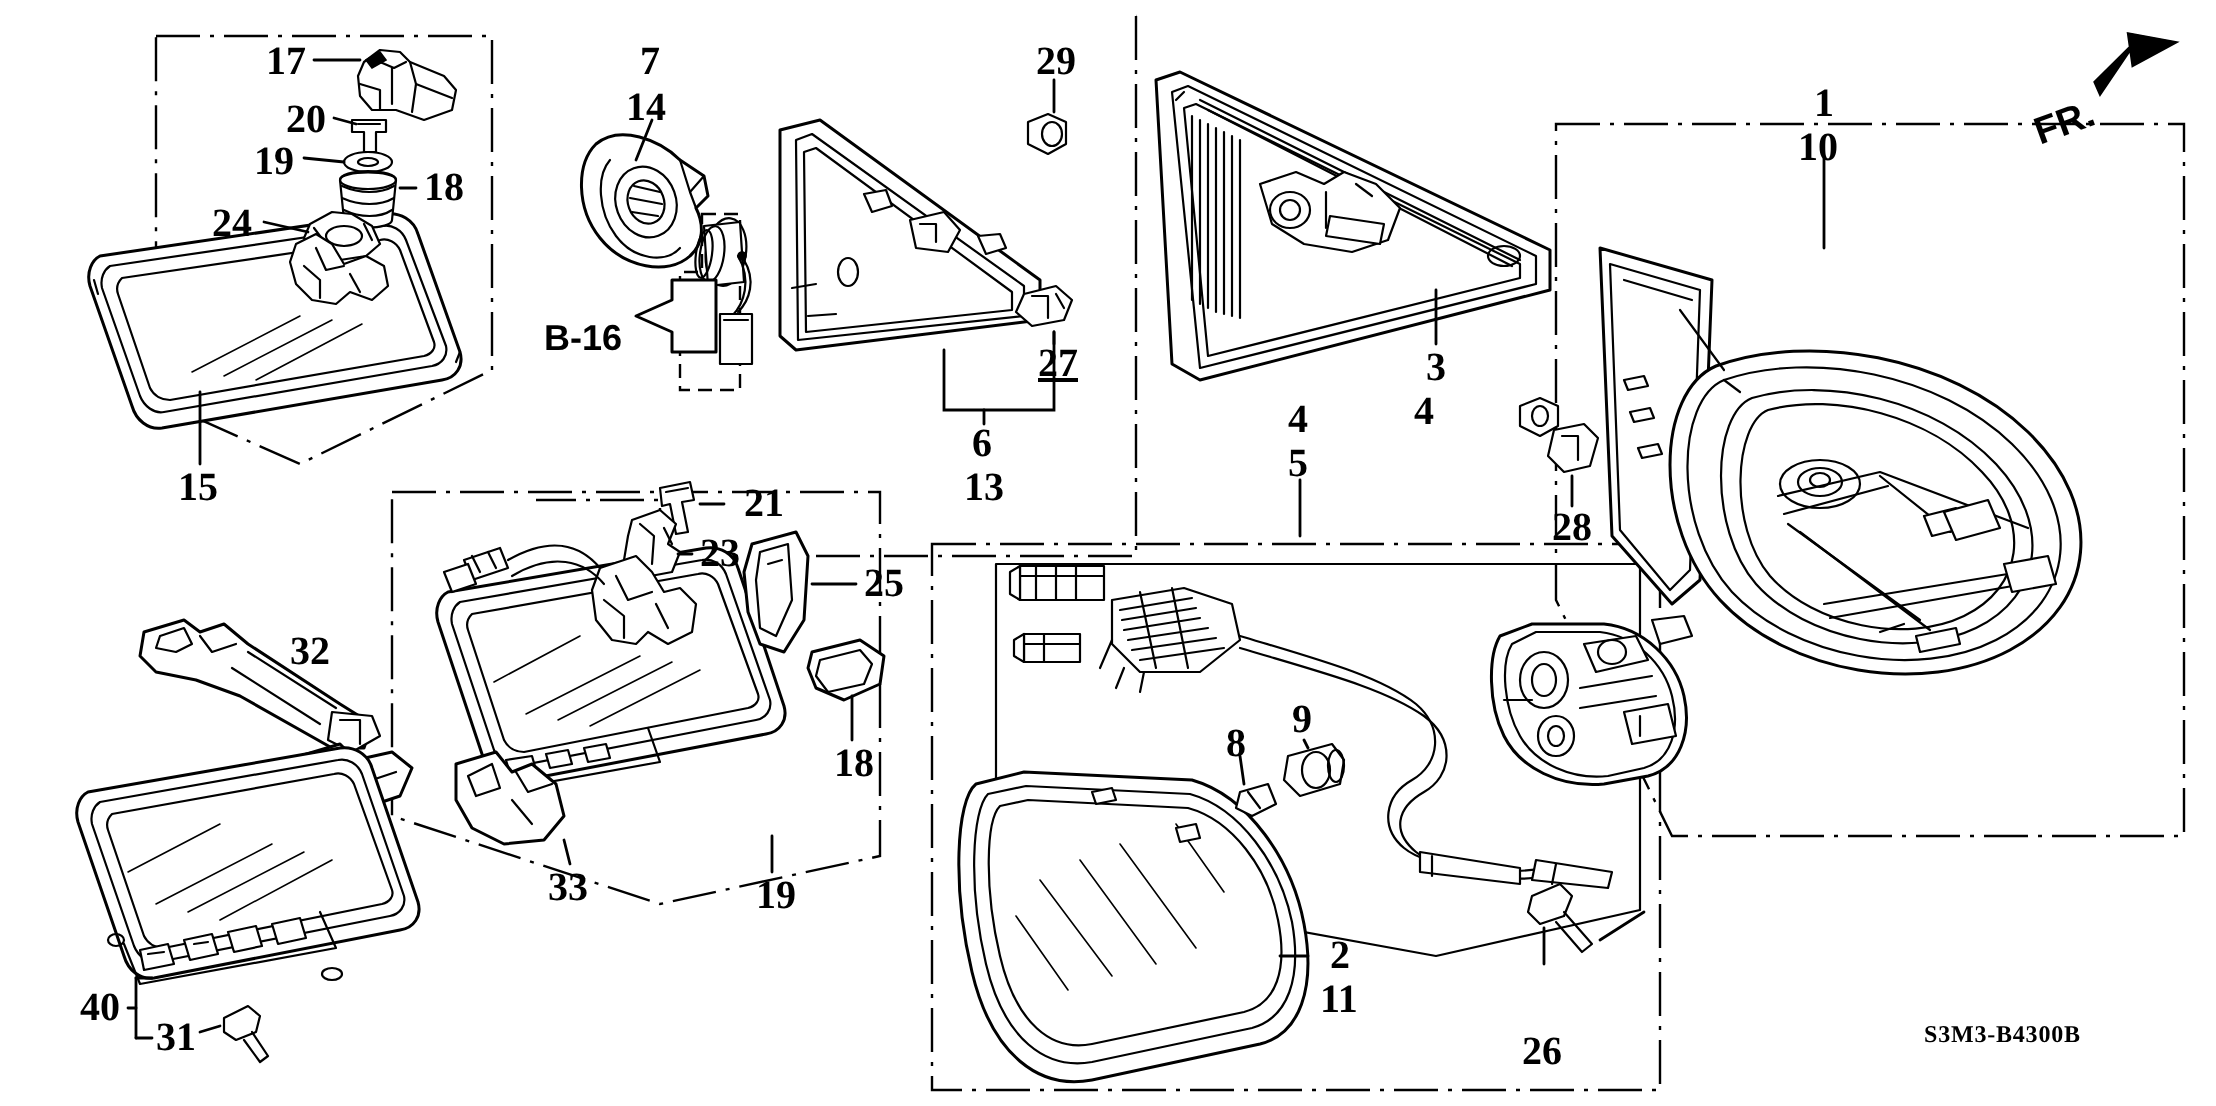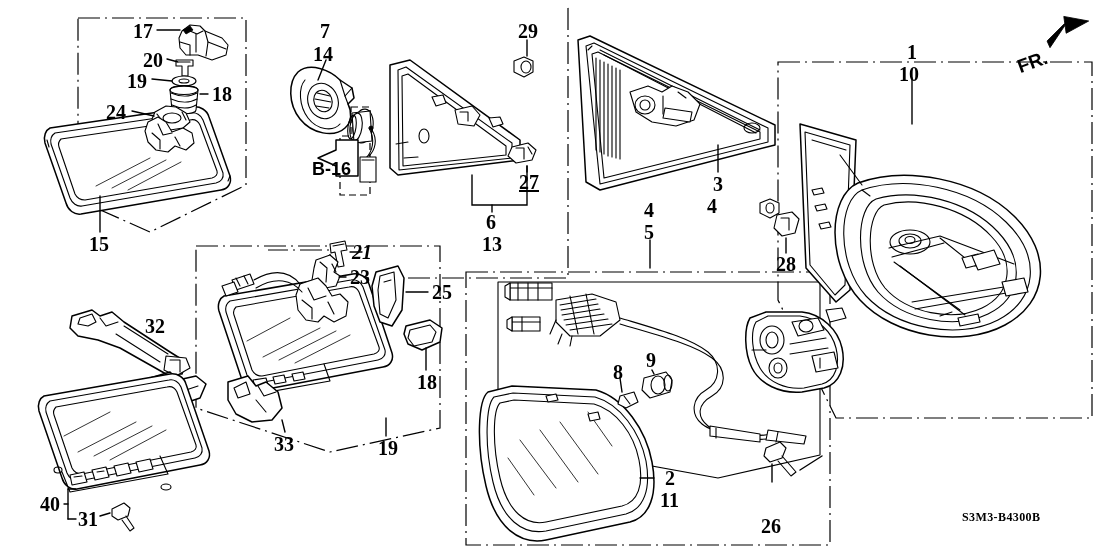--- a/index.html
+++ b/index.html
@@ -6,21 +6,21 @@
   body{font-family:"Liberation Serif", serif;}
   #sheet{position:relative;width:1108px;height:553px;background:#fff;overflow:hidden;}
   #sheet svg{position:absolute;left:0;top:0;}
   .lbl{position:absolute;font-family:"Liberation Serif",serif;font-weight:700;color:#000;
        font-size:20px;line-height:20px;white-space:nowrap;}
   .code{position:absolute;font-family:"Liberation Serif",serif;font-weight:700;font-size:12px;
         letter-spacing:.4px;color:#000;white-space:nowrap;}
   .fr{position:absolute;font-family:"Liberation Sans",sans-serif;font-weight:900;font-size:19px;
       color:#000;white-space:nowrap;transform:rotate(-20deg);transform-origin:left bottom;}
   .b16{position:absolute;font-family:"Liberation Sans",sans-serif;font-weight:900;font-size:18px;
-       color:#000;white-space:nowrap;margin-left:40px;}
+       color:#000;white-space:nowrap;}
 </style>
 </head>
 <body>
 
 <div id="sheet">
 
 <svg width="1108" height="553" viewBox="0 0 1108 553">
   <defs>
     <style>
       .st{fill:none;stroke:#000;stroke-width:1.1;stroke-linecap:round;stroke-linejoin:round;}
@@ -532,21 +532,21 @@
 
 <span class="lbl" style="left:713px;top:174px;">3</span>
 <span class="lbl" style="left:707px;top:196px;">4</span>
 <span class="lbl" style="left:644px;top:200px;">4</span>
 <span class="lbl" style="left:644px;top:222px;">5</span>
 <span class="lbl" style="left:776px;top:254px;">28</span>
 
 <span class="lbl" style="left:907px;top:42px;">1</span>
 <span class="lbl" style="left:899px;top:64px;">10</span>
 
-<span class="lbl" style="left:352px;top:242px;font-style:italic;">21</span>
+<span class="lbl" style="left:372px;top:242px;">21</span>
 <span class="lbl" style="left:350px;top:267px;">23</span>
 <span class="lbl" style="left:432px;top:282px;">25</span>
 <span class="lbl" style="left:417px;top:372px;">18</span>
 <span class="lbl" style="left:378px;top:438px;">19</span>
 
 <span class="lbl" style="left:145px;top:316px;">32</span>
 <span class="lbl" style="left:274px;top:434px;">33</span>
 <span class="lbl" style="left:40px;top:494px;">40</span>
 <span class="lbl" style="left:78px;top:509px;">31</span>
 

